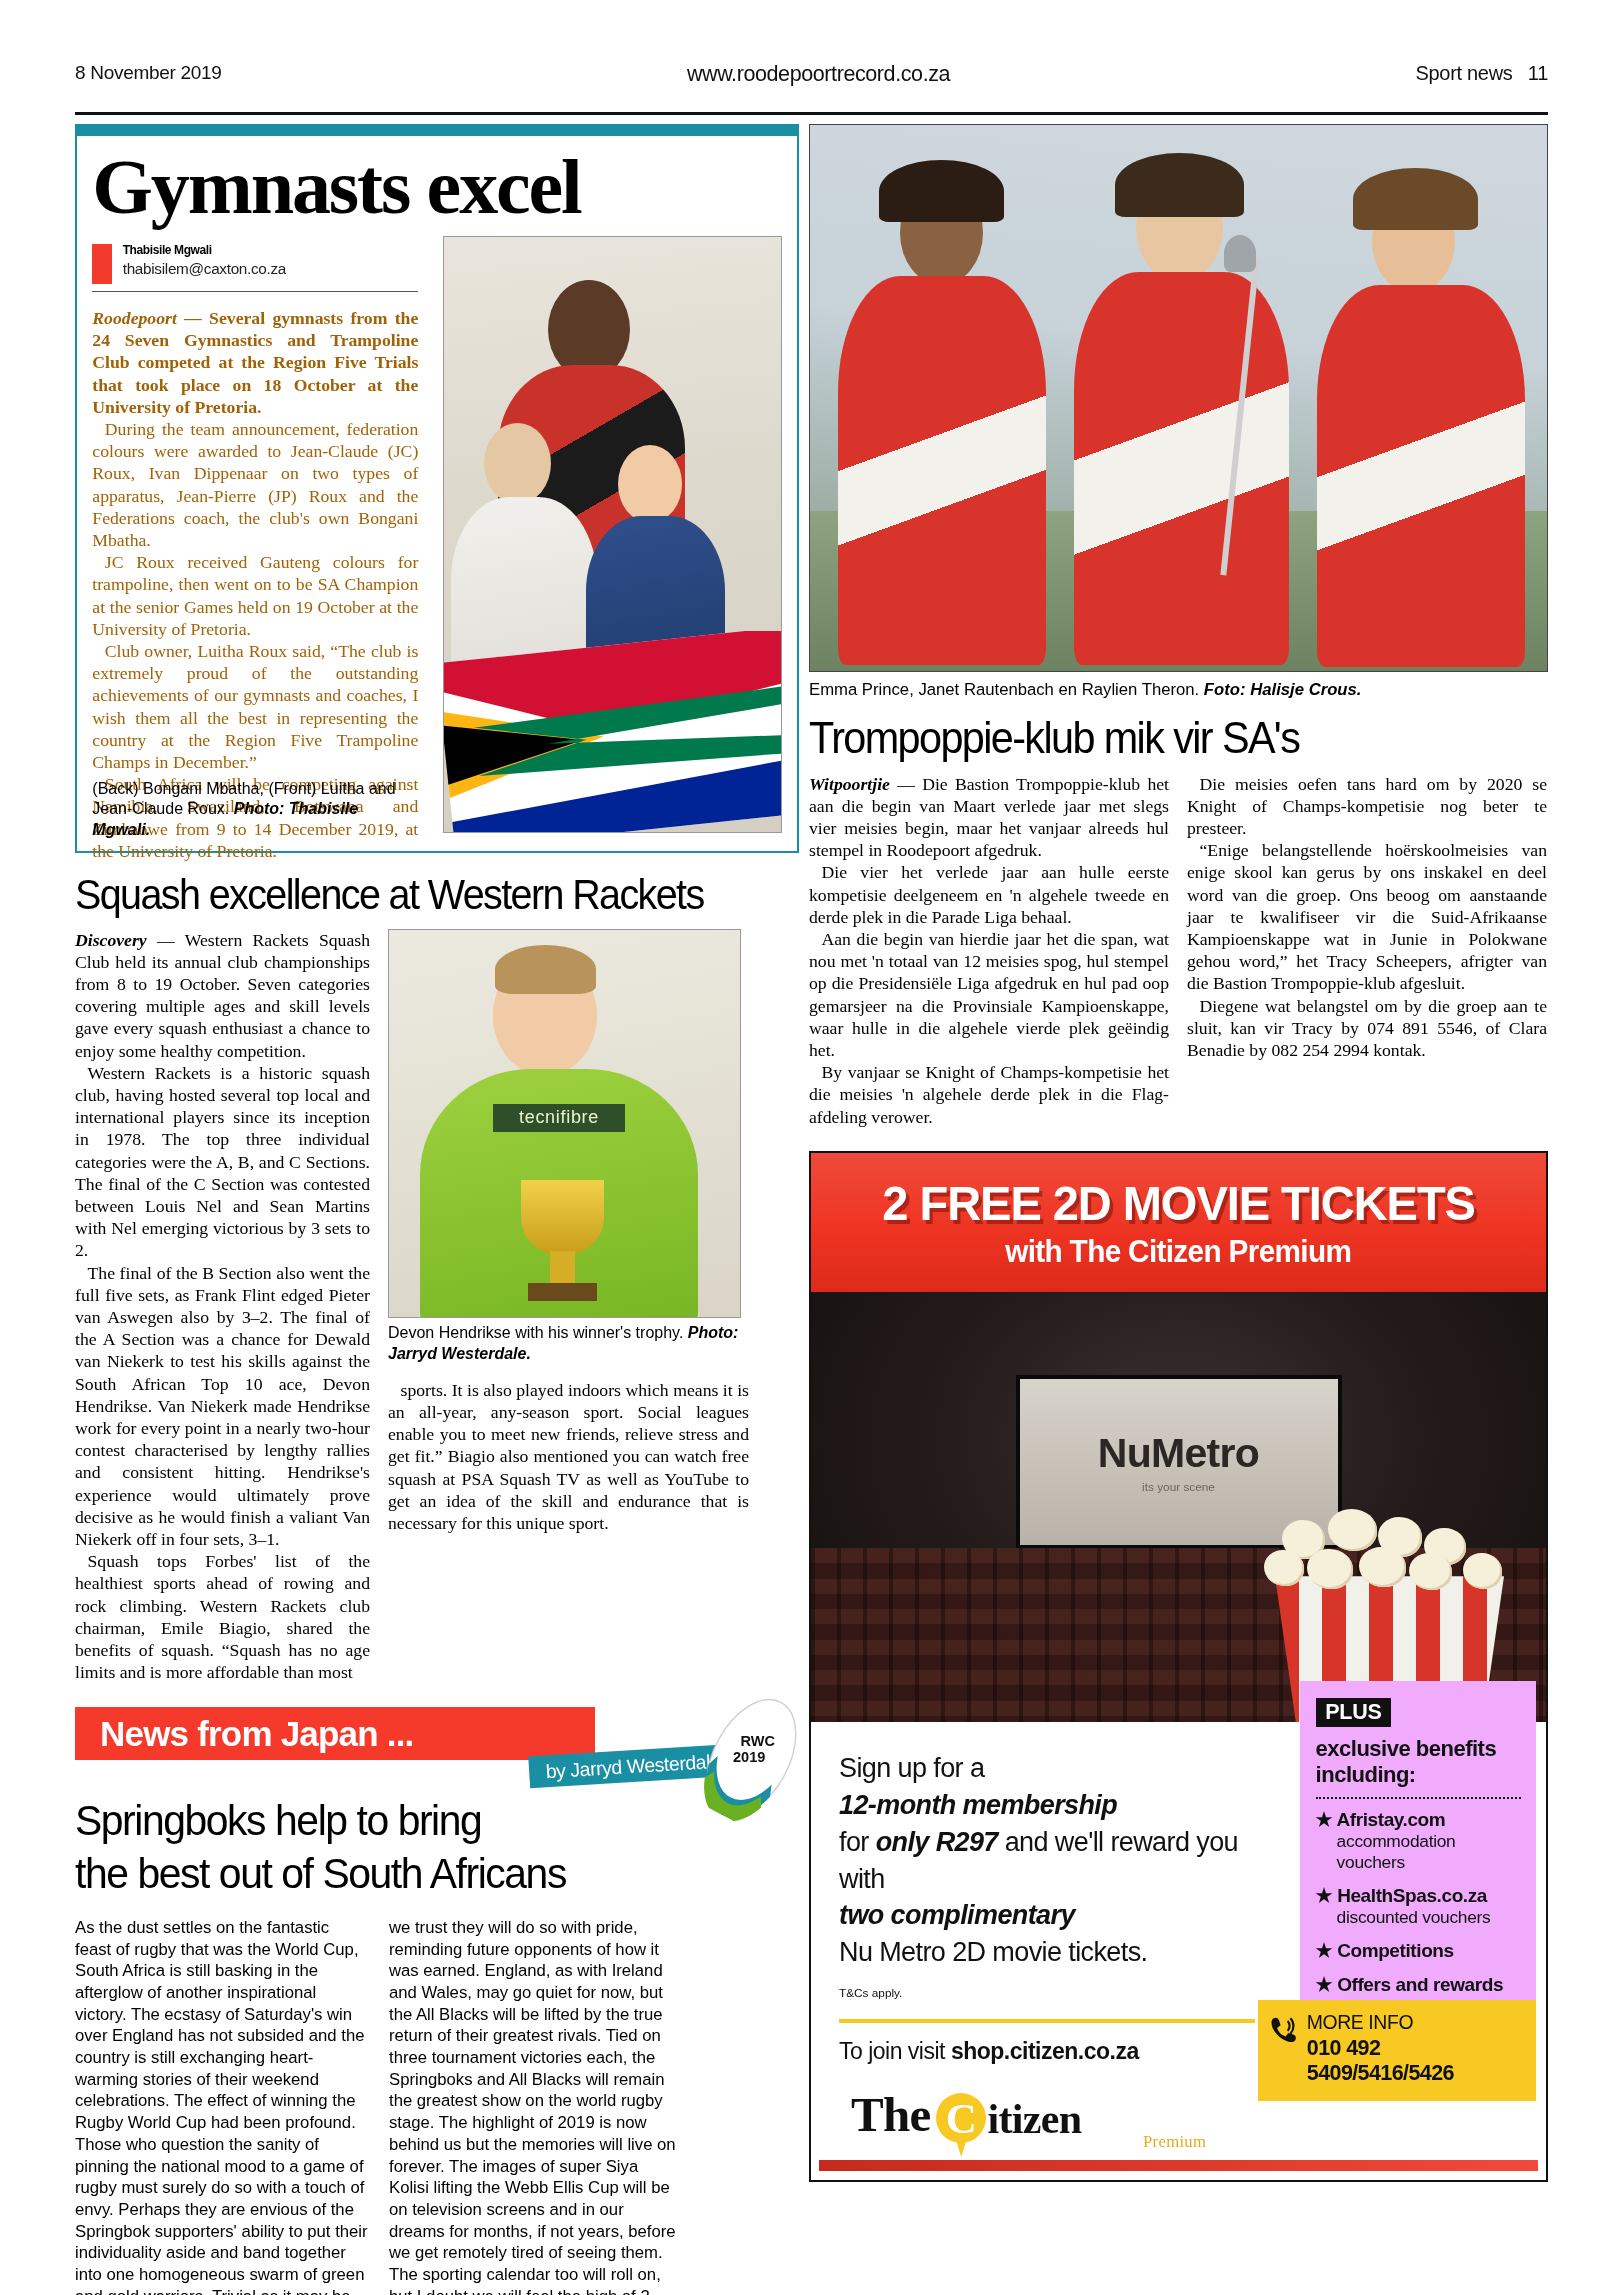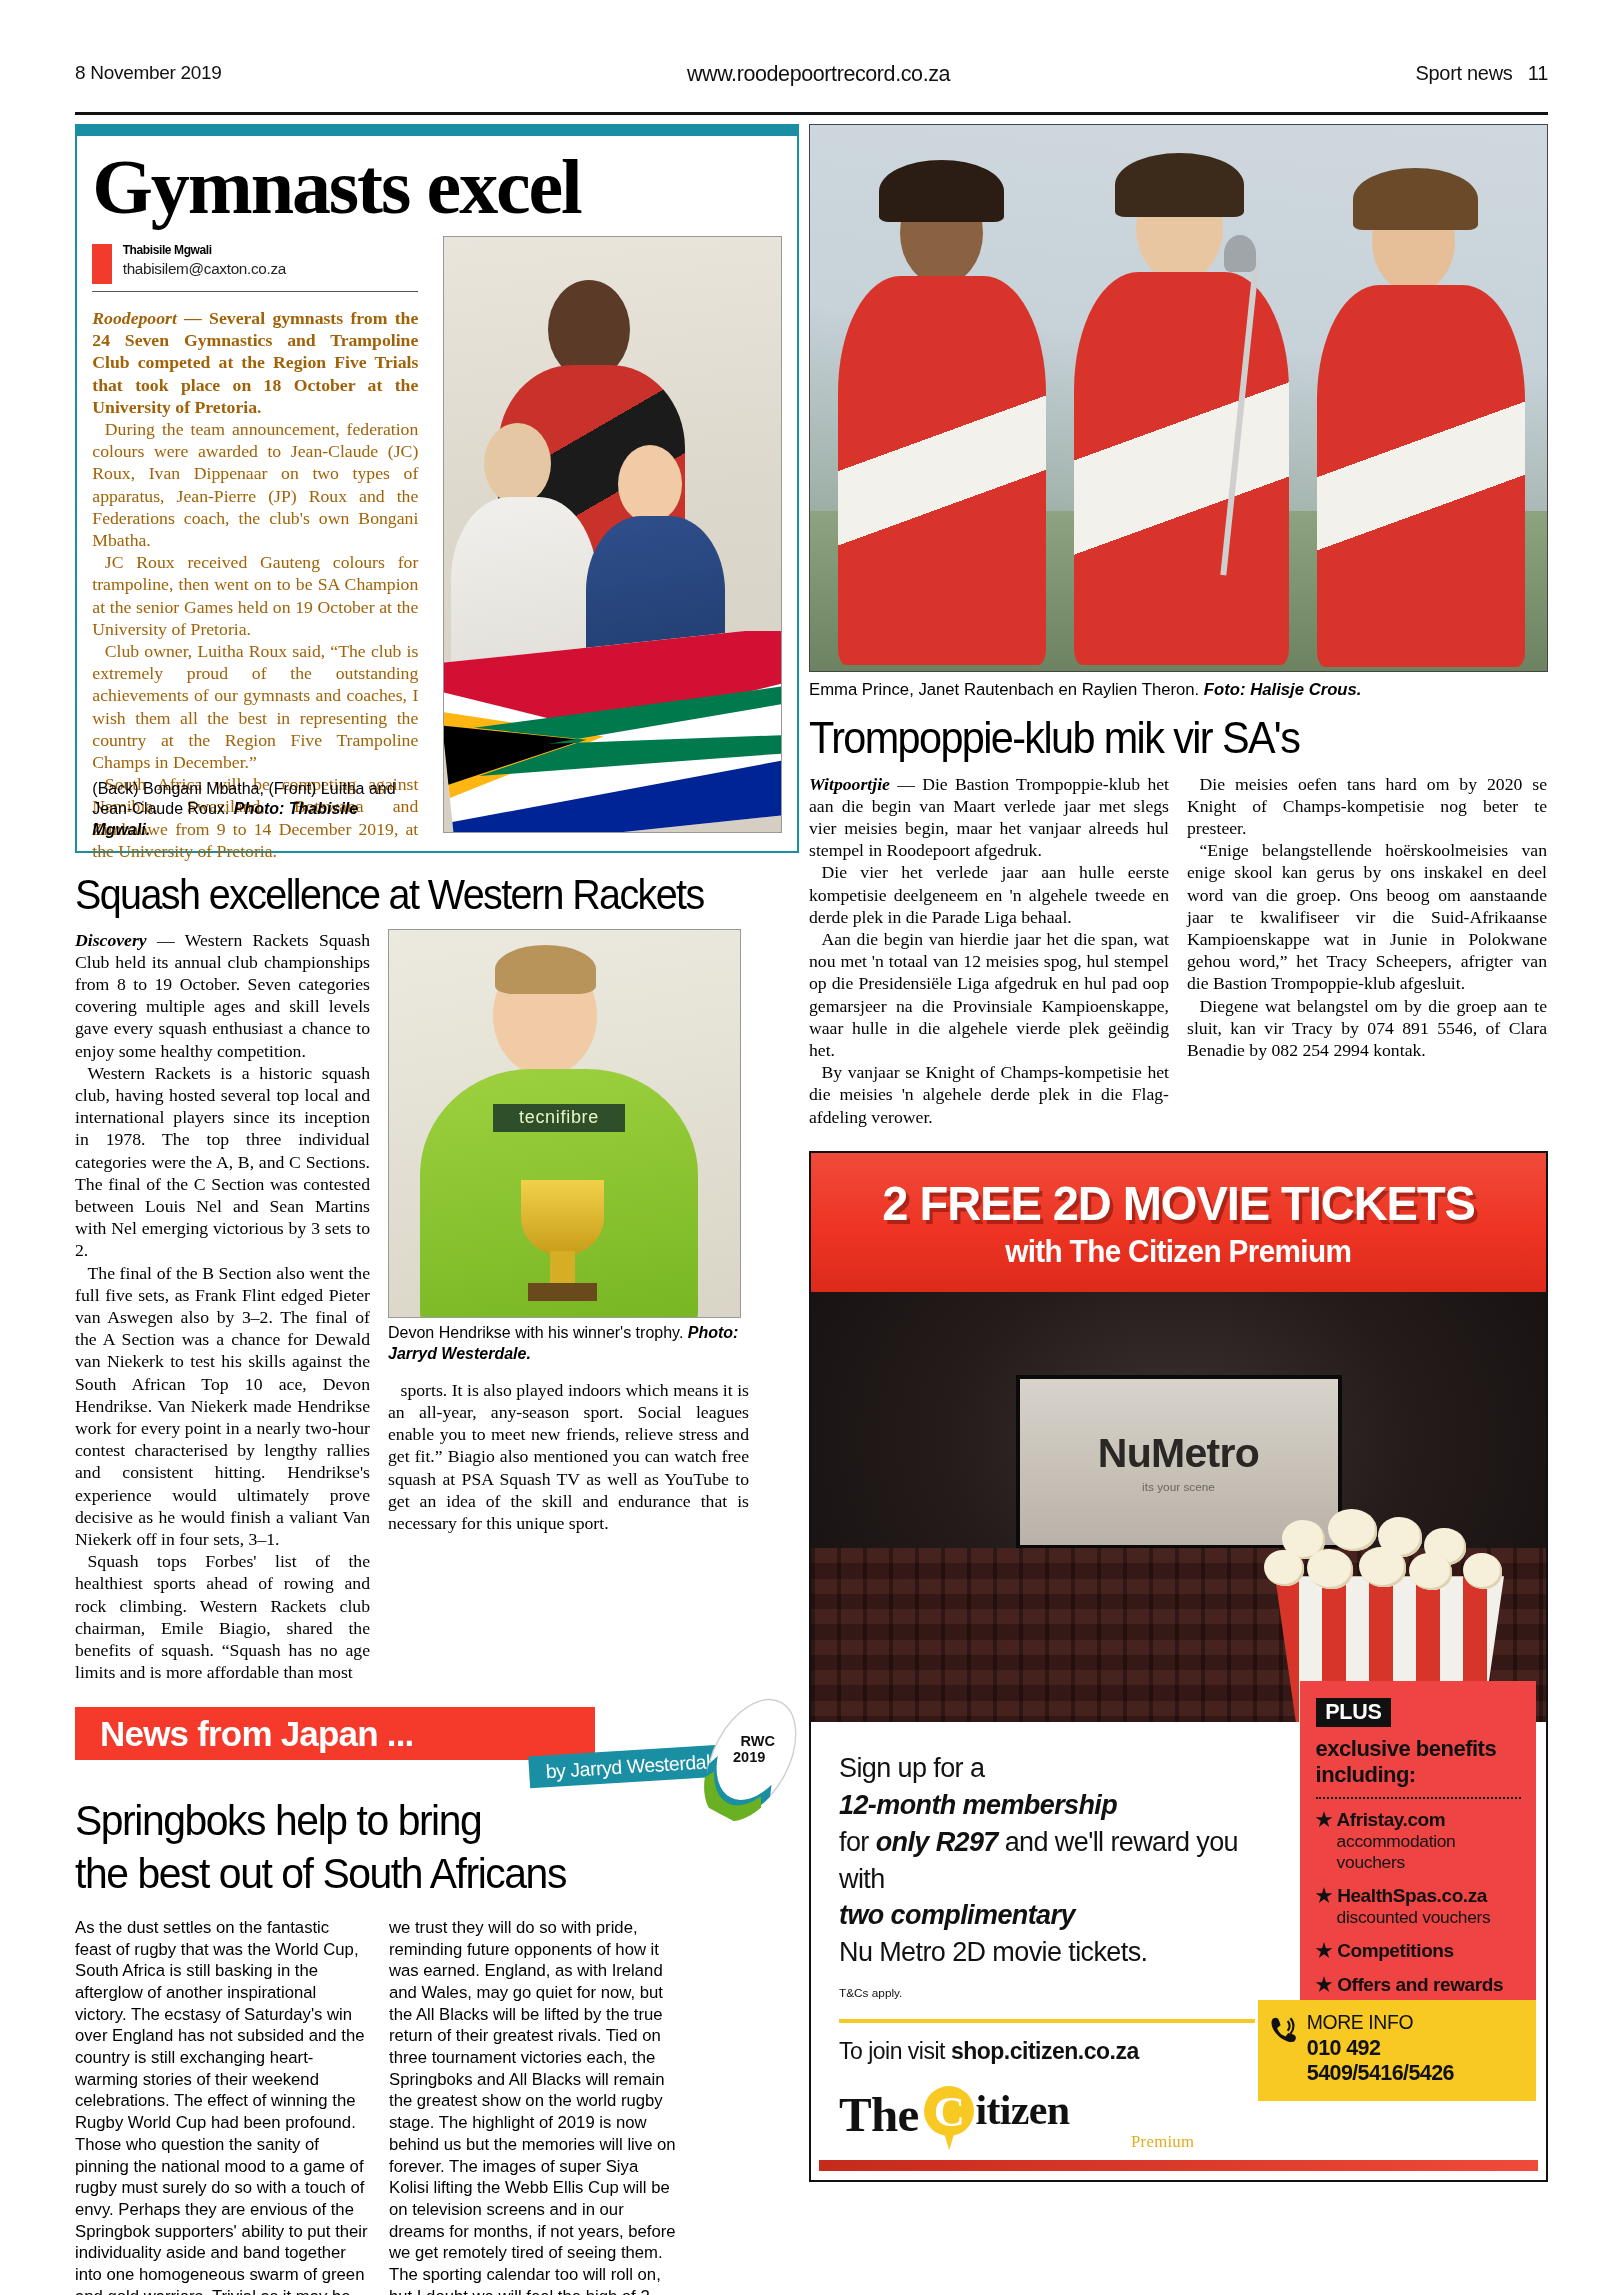--- a/index.html
+++ b/index.html
@@ -227,21 +227,21 @@
   .ad-offer p {
     font-family:"Liberation Sans", sans-serif; font-size: 27px; line-height: 1.36; color:#111;
     letter-spacing:-0.6px;
   }
   .ad-offer p b { font-weight:700; font-style: italic; }
   .ad-tcs { font-family:"Liberation Sans", sans-serif; font-size: 11.8px; color:#111; margin-top: 15.3px; }
   .ad-rule { width: 416px; height: 3.5px; background:#f7c922; margin: 19.4px 0 15.3px 0; }
   .ad-join { font-family:"Liberation Sans", sans-serif; font-size: 23px; color:#111; letter-spacing:-0.5px; }
   .ad-join b { font-weight: 700; }
 
-  .citizen-logo { margin-top: 21px; display:flex; align-items:flex-start; position: relative; }
+  .citizen-logo { margin-top: 21px; display:flex; align-items:flex-end; position: relative; margin-left: 12px; }
   .citizen-logo .the {
     font-family:"Liberation Serif", serif; font-weight:700; font-size: 49px; color:#111; letter-spacing:-0.7px;
   }
   .cpin {
     position: relative; width: 50px; height: 50px; margin: 0 1.4px 0 5.6px;
   }
   .cpin .pin {
     position:absolute; left:0; top:0; width:50px; height:50px; border-radius:50% 50% 50% 50%;
     background:#f7c922;
   }
@@ -258,21 +258,21 @@
     font-family:"Liberation Serif", serif; font-weight:700; font-size: 42px; color:#111; letter-spacing:-0.7px;
   }
   .citizen-logo .premium {
     position:absolute; left: 292px; top: 46px;
     font-family:"Liberation Serif", serif; font-size: 16.7px; color:#e0ad1c; letter-spacing: 0.3px;
   }
 
   
   .benefits {
     position:absolute; right: 9.7px; top: 528px; width: 236px;
-    background:#ef4444; padding: 16.7px 15.3px 11px 15.3px;
+    background:#f0abfc; padding: 16.7px 15.3px 11px 15.3px;
   }
   .plus-tag {
     display:inline-block; background:#111; color:#fff; font-family:"Liberation Sans", sans-serif;
     font-weight:700; font-size: 21.5px; padding: 2.1px 9.7px; letter-spacing:-0.3px;
   }
   .benefits h4 {
     font-family:"Liberation Sans", sans-serif; font-weight:700; font-size: 22px;
     color:#111; line-height:1.2; margin-top: 8.3px; letter-spacing:-0.5px;
   }
   .dotrule { border-top: 2.8px dotted #111; margin: 8.3px 0 9.7px 0; }

